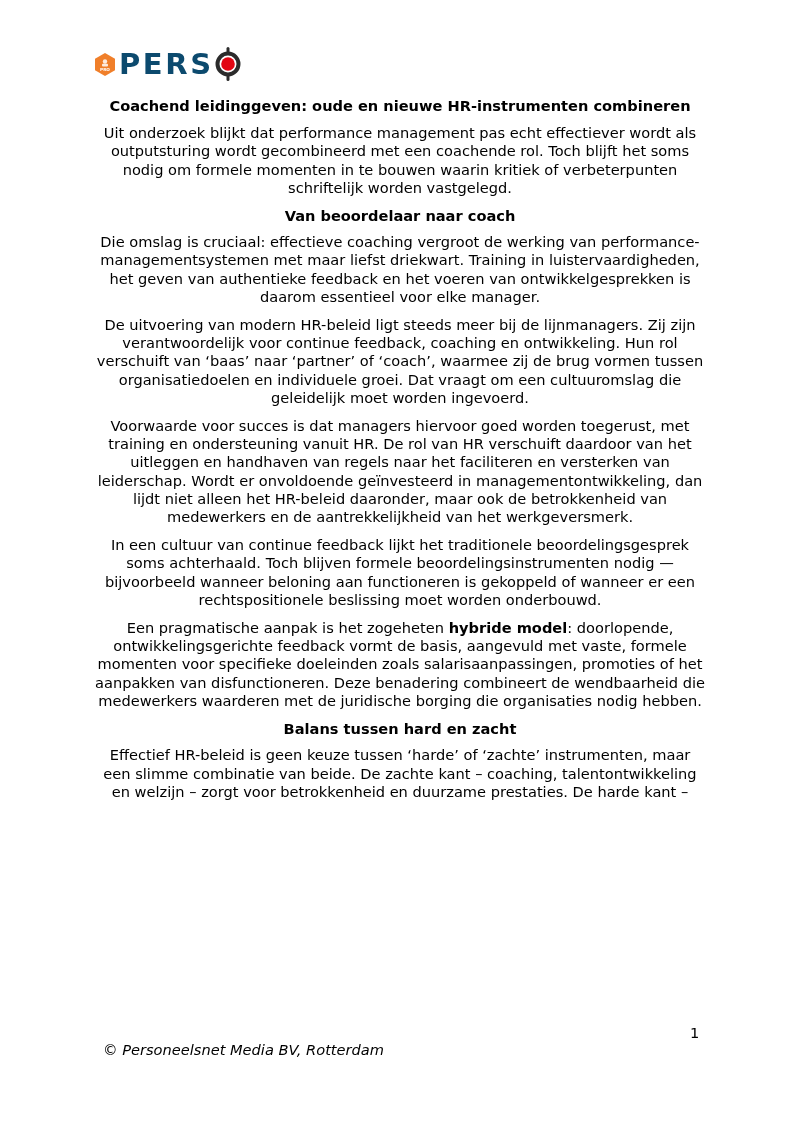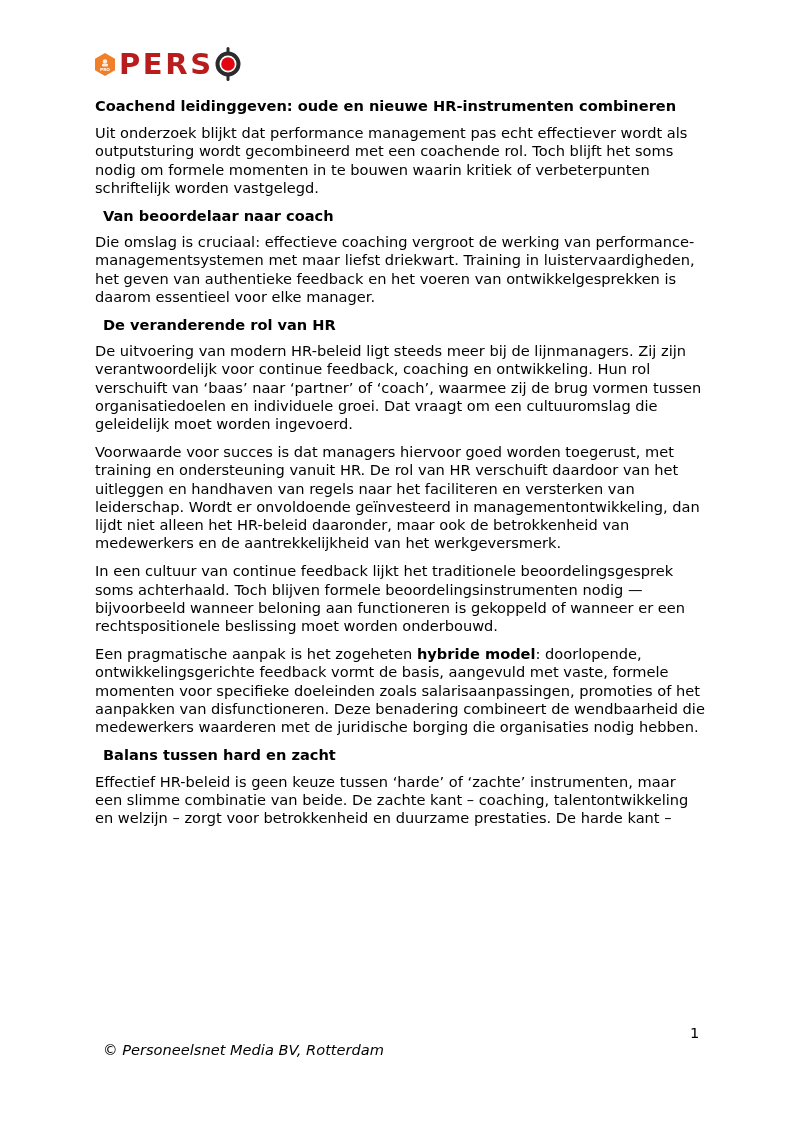--- a/index.html
+++ b/index.html
@@ -28,40 +28,41 @@
       height: 23px;
       margin-right: 4px;
       position: relative;
     }
     .logo-hex svg { display: block; }
     .logo-word {
       font-family: "DejaVu Sans", sans-serif;
       font-weight: bold;
       font-size: 29px;
       letter-spacing: 2.6px;
-      color: #b91c1c;
+      color: #0c4a6e;
       line-height: 34px;
       display: flex;
       align-items: center;
     }
     .logo-o {
       display: inline-block;
       width: 26px;
       height: 34px;
       margin: 0 1px;
       vertical-align: middle;
     }
     .logo-o svg { display: block; }
     .content {
       position: absolute;
       left: 95px;
       top: 97px;
       width: 610px;
       font-size: 14.6px;
       line-height: 18.2px;
+      text-align: center;
     }
     .title {
       font-weight: bold;
       font-size: 14.6px;
       margin: 0 0 9px 0;
       line-height: 18.2px;
     }
     .section-heading {
       font-weight: bold;
       margin: 8px;
@@ -118,21 +119,20 @@
   <div class="title">Coachend leidinggeven: oude en nieuwe HR-instrumenten combineren</div>
 
   <p>Uit onderzoek blijkt dat performance management pas echt effectiever wordt als outputsturing wordt gecombineerd met een coachende rol. Toch blijft het soms nodig om formele momenten in te bouwen waarin kritiek of verbeterpunten schriftelijk worden vastgelegd.</p>
 
   <div>
     <div class="section-heading">Van beoordelaar naar coach</div>
     <p>Die omslag is cruciaal: effectieve coaching vergroot de werking van performance-managementsystemen met maar liefst driekwart. Training in luistervaardigheden, het geven van authentieke feedback en het voeren van ontwikkelgesprekken is daarom essentieel voor elke manager.</p>
   </div>
 
   <div>
-    <div class="section-heading">De veranderende rol van HR</div>
     <p>De uitvoering van modern HR-beleid ligt steeds meer bij de lijnmanagers. Zij zijn verantwoordelijk voor continue feedback, coaching en ontwikkeling. Hun rol verschuift van ‘baas’ naar ‘partner’ of ‘coach’, waarmee zij de brug vormen tussen organisatiedoelen en individuele groei. Dat vraagt om een cultuuromslag die geleidelijk moet worden ingevoerd.</p>
     <p>Voorwaarde voor succes is dat managers hiervoor goed worden toegerust, met training en ondersteuning vanuit HR. De rol van HR verschuift daardoor van het uitleggen en handhaven van regels naar het faciliteren en versterken van leiderschap. Wordt er onvoldoende geïnvesteerd in managementontwikkeling, dan lijdt niet alleen het HR-beleid daaronder, maar ook de betrokkenheid van medewerkers en de aantrekkelijkheid van het werkgeversmerk.</p>
   </div>
 
   <div>
     <p>In een cultuur van continue feedback lijkt het traditionele beoordelingsgesprek soms achterhaald. Toch blijven formele beoordelingsinstrumenten nodig — bijvoorbeeld wanneer beloning aan functioneren is gekoppeld of wanneer er een rechtspositionele beslissing moet worden onderbouwd.</p>
     <p><span>Een pragmatische aanpak is het zogeheten </span><strong>hybride model</strong><span>: doorlopende, ontwikkelingsgerichte feedback vormt de basis, aangevuld met vaste, formele momenten voor specifieke doeleinden zoals salarisaanpassingen, promoties of het aanpakken van disfunctioneren. Deze benadering combineert de wendbaarheid die medewerkers waarderen met de juridische borging die organisaties nodig hebben.</span></p>
   </div>
 
   <div>

